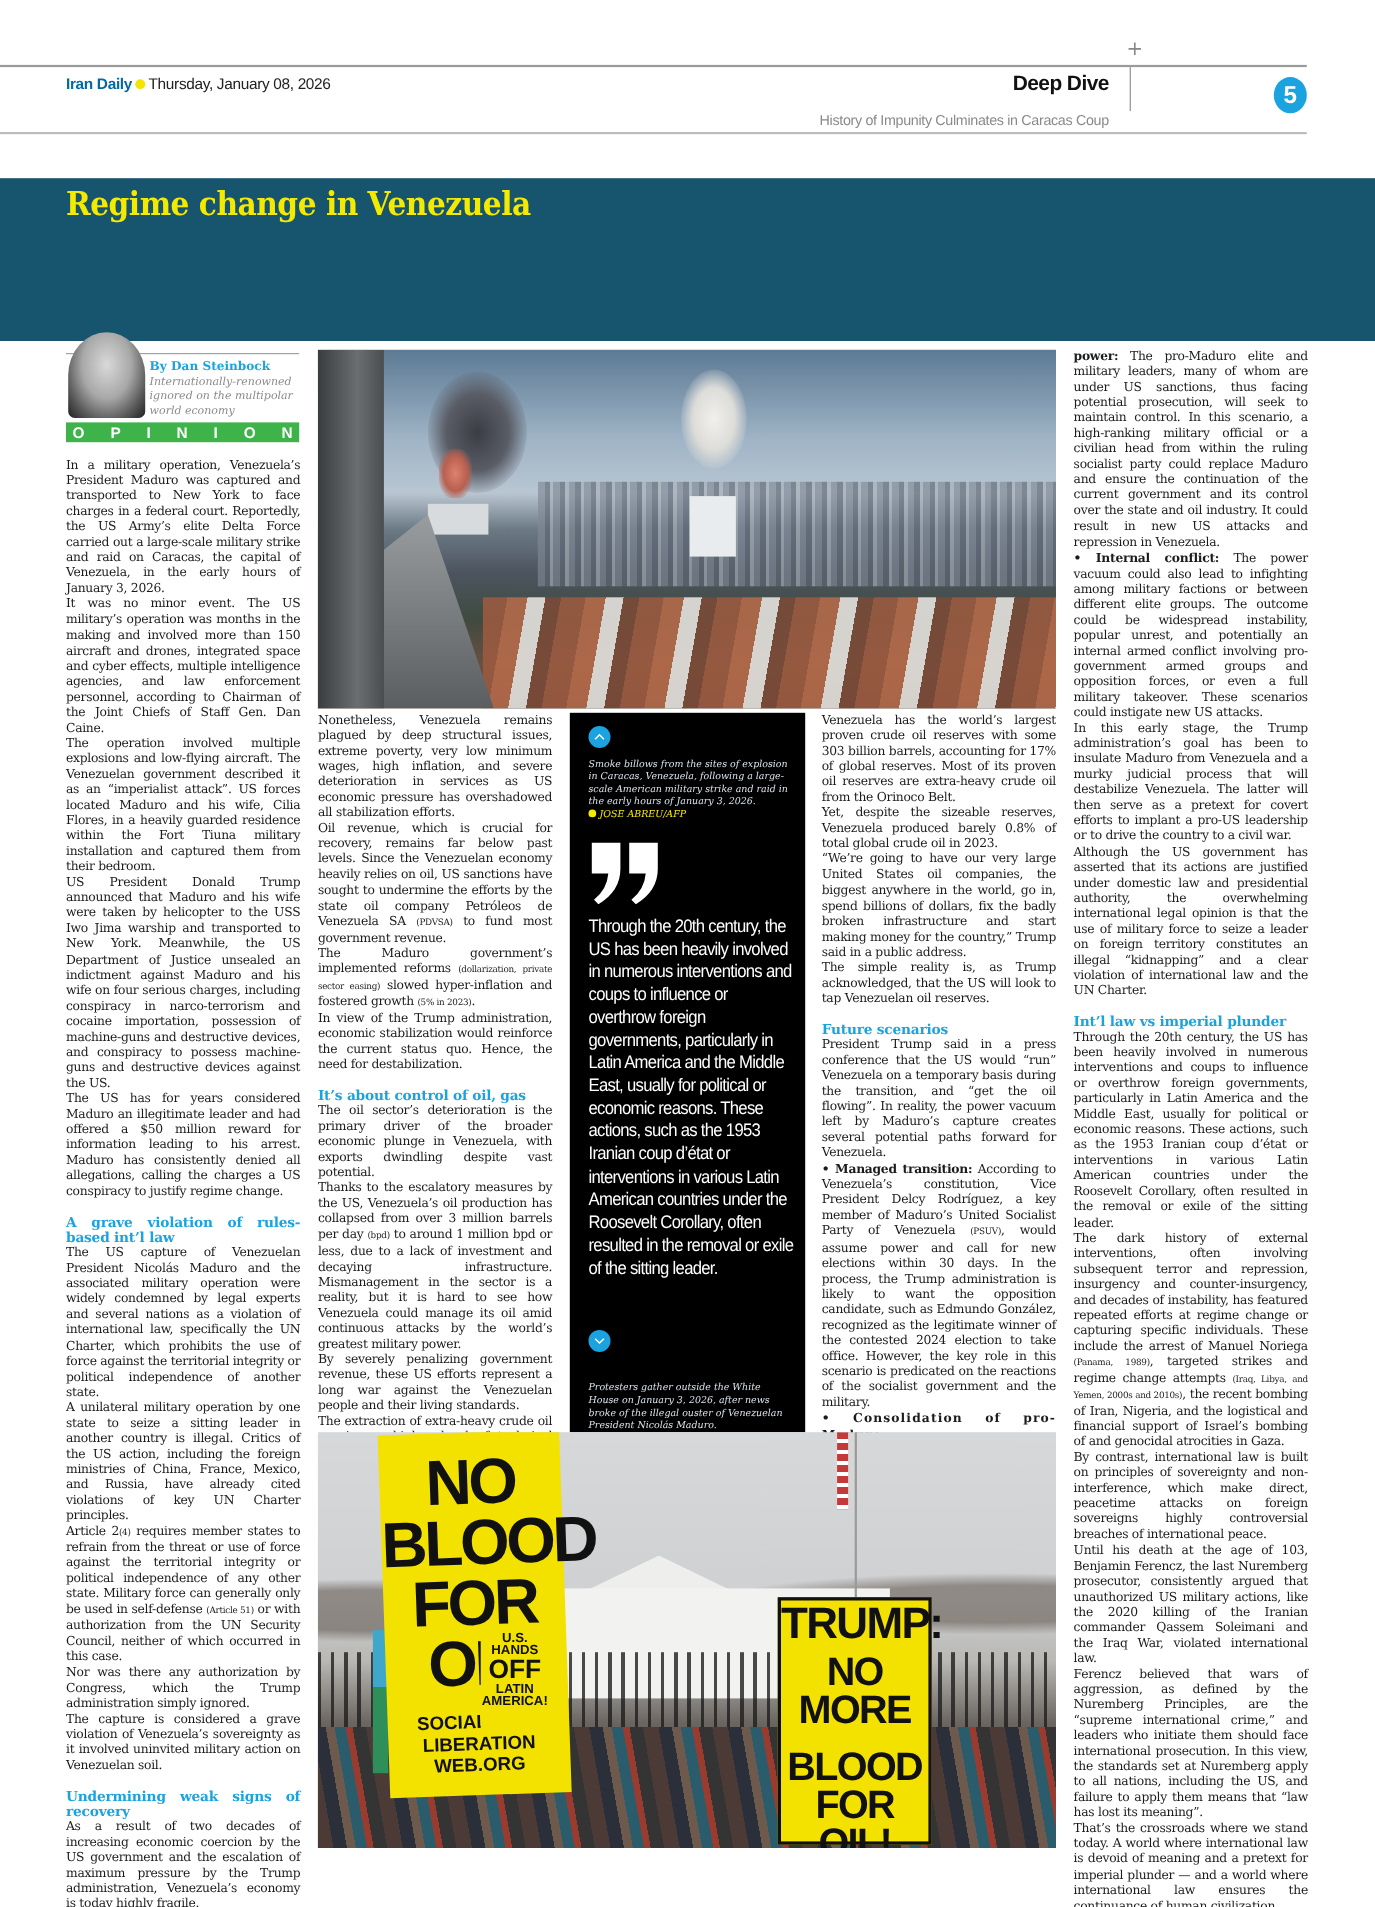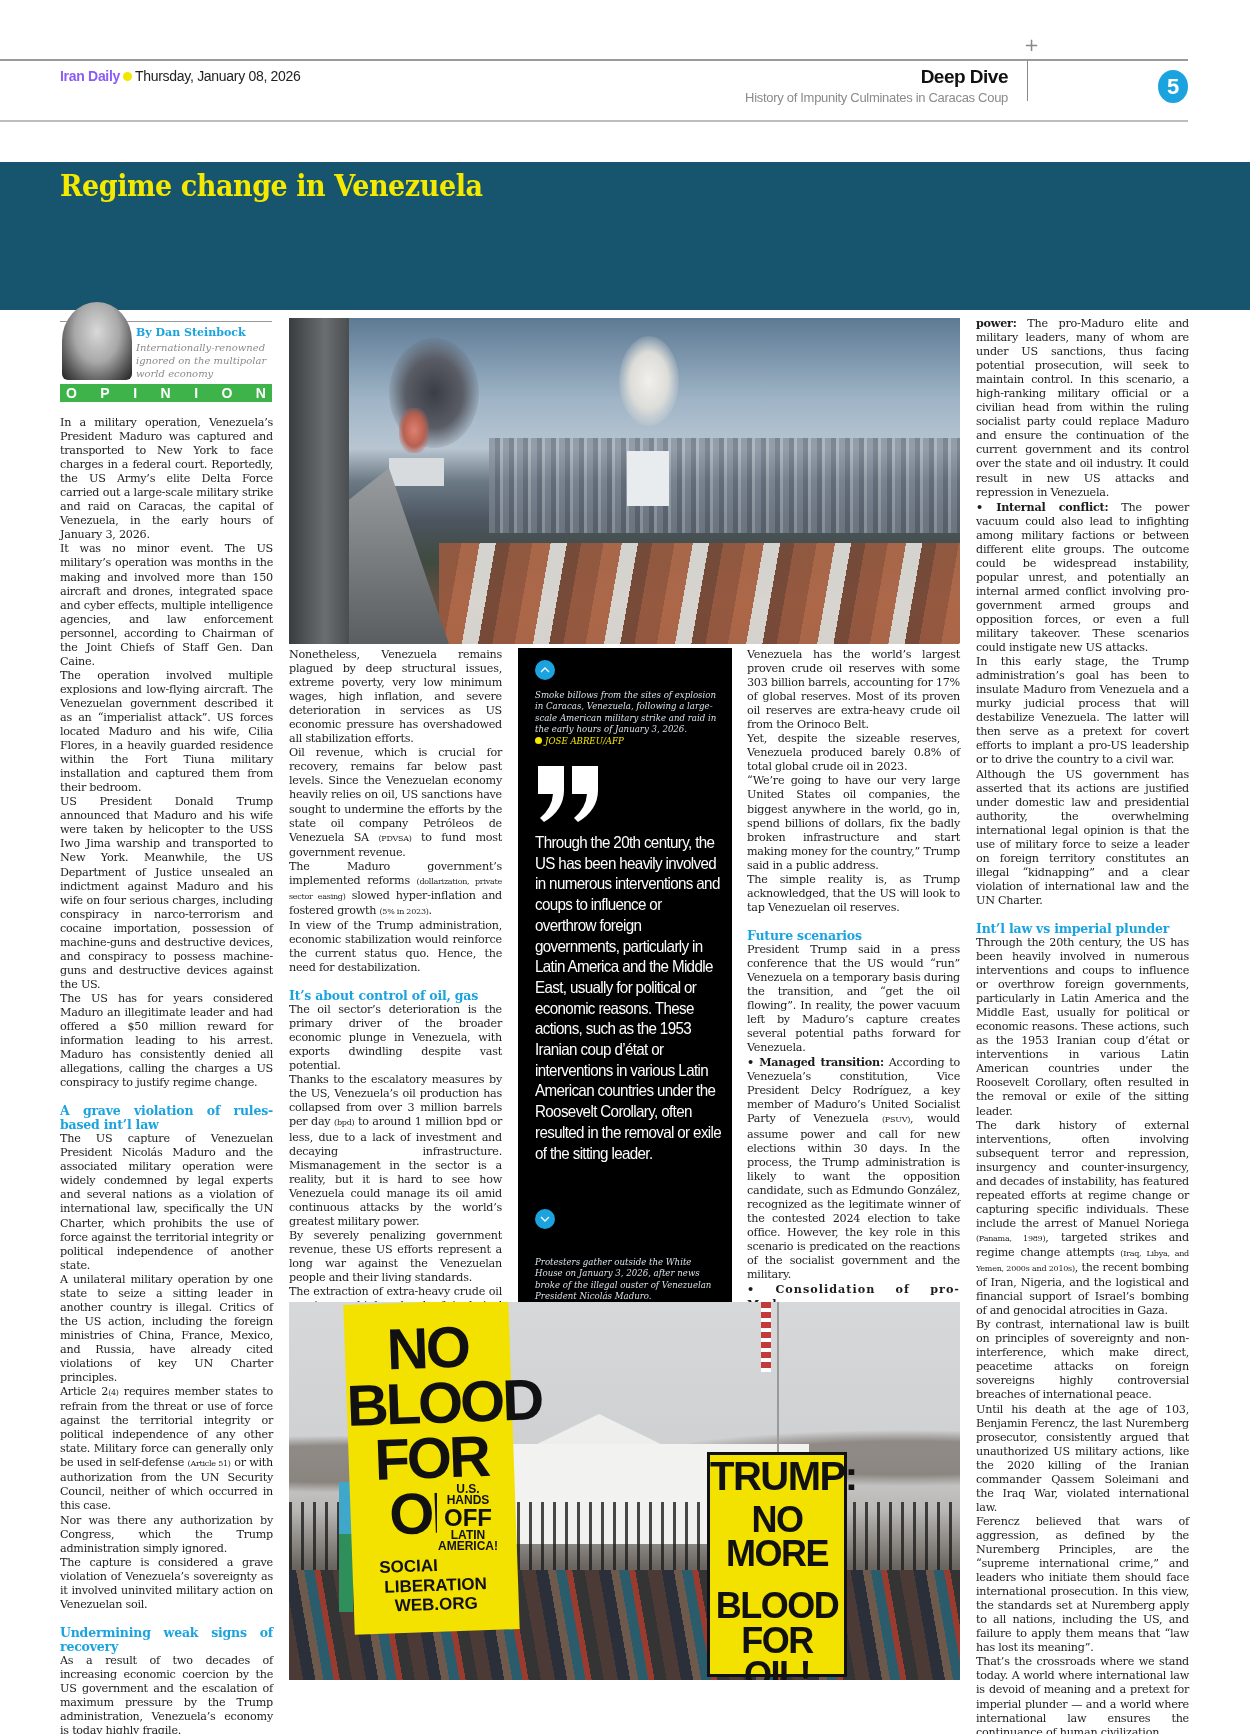--- a/index.html
+++ b/index.html
@@ -5,25 +5,25 @@
   * { box-sizing: border-box; margin: 0; padding: 0; }
   html, body { width: 1250px; height: 1734px; background: #ffffff; overflow: hidden; }
   body { position: relative; font-family: "DejaVu Serif", serif; color: #1c1c1c; }
 
   
   .hdr-line-top { position: absolute; left: 0; top: 59px; width: 1188px; height: 2px; background: #9a9a9a; }
   .hdr-line-bot { position: absolute; left: 0; top: 120px; width: 1188px; height: 2px; background: #bdbdbd; }
   .crop-mark { position: absolute; left: 1024px; top: 36px; color: #888; font-size: 18px; line-height: 18px; font-family: "DejaVu Sans", sans-serif; }
   .hdr-vline { position: absolute; left: 1027px; top: 61px; width: 1px; height: 40px; background: #888; }
   .paper { position: absolute; left: 60px; top: 68px; font-family: "Liberation Sans", sans-serif; font-size: 14px; font-stretch: condensed; letter-spacing: -0.3px; color: #222; }
-  .paper b { font-weight: bold; color: #8b5cf6; }
+  .paper b { font-weight: bold; color: #0369a1; }
   .paper .dot { display: inline-block; width: 9px; height: 9px; border-radius: 50%; background: #f2e600; margin: 0 3px 1px 3px; vertical-align: middle; }
   .section { position: absolute; right: 242px; top: 66px; text-align: right; font-family: "Liberation Sans", sans-serif; }
   .section .name { font-size: 19px; font-weight: bold; color: #111; letter-spacing: -0.5px; }
-  .section .sub { font-size: 13px; color: #8a8a8a; margin-top: 2px; letter-spacing: -0.3px; }
+  .section .sub { font-size: 13px; color: #8a8a8a; margin-top: 14px; letter-spacing: -0.3px; }
   .pagenum { position: absolute; left: 1158px; top: 70px; width: 30px; height: 33px; border-radius: 50%; background: #1ba3e0; color: #fff; font-family: "Liberation Sans", sans-serif; font-weight: bold; font-size: 22px; text-align: center; line-height: 33px; }
 
   
   .banner { position: absolute; left: 0; top: 162px; width: 1250px; height: 148px; background: #17546e; }
   .kicker { position: absolute; left: 60px; top: 6px; font-family: "DejaVu Serif", serif; font-weight: bold; font-size: 30px; color: #f4ea00; letter-spacing: -0.5px; transform: scaleX(0.9); transform-origin: left; }
   .headline { position: absolute; left: 58px; top: 50px; font-family: "Liberation Sans", sans-serif; font-weight: bold; font-size: 58px; color: #ffffff; letter-spacing: -2.5px; white-space: nowrap; }
 
   
   .byline-rule { position: absolute; left: 60px; top: 321px; width: 212px; height: 1px; background: #999; }
   .avatar { position: absolute; left: 62px; top: 302px; width: 70px; height: 78px; border-radius: 50% 50% 6px 6px; background: radial-gradient(ellipse at 50% 38%, #d9d9d9 0%, #a8a8a8 45%, #5a5a5a 75%, #1f1f1f 100%); }

